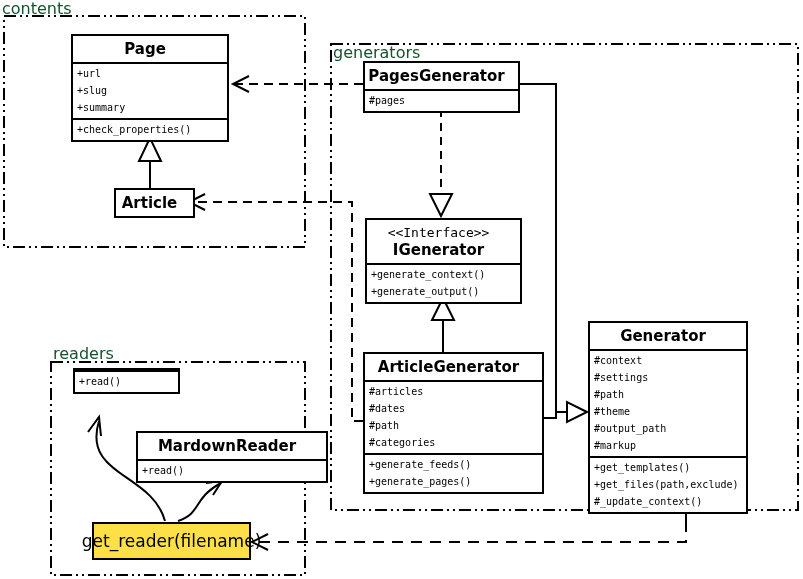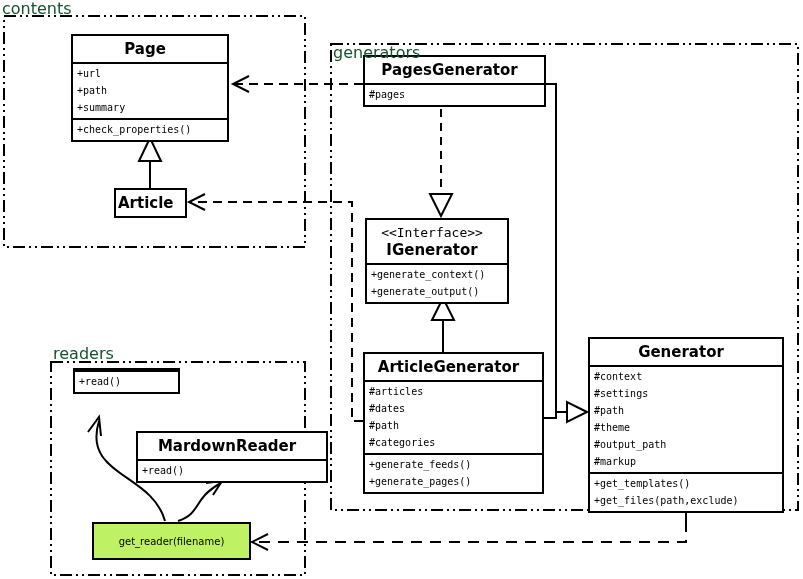--- a/index.html
+++ b/index.html
@@ -5,22 +5,22 @@
   html,body{margin:0;padding:0;background:#ffffff;}
   #canvas{position:relative;width:803px;height:579px;background:#ffffff;overflow:hidden;
           font-family:"DejaVu Sans",sans-serif;color:#000;}
   #edges{position:absolute;left:0;top:0;z-index:0;}
   .pkg-label{position:absolute;z-index:2;font-size:16px;line-height:15px;color:#14532d;background:transparent;}
   .uml-class{position:absolute;z-index:1;background:#fff;border:2px solid #000;box-sizing:border-box;}
   .uml-title{font-weight:bold;font-size:15px;line-height:19px;text-align:center;padding:4px 12px 3px 2px;white-space:nowrap;border-radius:13px;}
   .uml-stereo{font-family:"DejaVu Sans Mono",monospace;font-weight:normal;font-size:13px;line-height:16px;text-align:center;white-space:nowrap;}
   .uml-sec{border-top:2px solid #000;font-family:"DejaVu Sans Mono",monospace;font-size:10px;line-height:17px;padding:1px 21px 2px 4px;}
   .uml-sec div{white-space:pre;}
-  .fn-box{position:absolute;z-index:1;background:#bef264;border:2px solid #000;box-sizing:border-box;
-          display:flex;align-items:center;justify-content:center;font-size:10px;white-space:nowrap;}
+  .fn-box{position:absolute;z-index:1;background:#fde047;border:2px solid #000;box-sizing:border-box;
+          display:flex;align-items:center;justify-content:center;font-size:17px;white-space:nowrap;}
 </style>
 </head>
 <body>
 
 <div id="canvas">
 
   <svg id="edges" width="803" height="579" viewBox="0 0 803 579">
 
     <rect x="4" y="16" width="301" height="231" fill="none" stroke="#000" stroke-width="2" stroke-dasharray="12 4 2 4 2 4"></rect>
     <rect x="331" y="44" width="467" height="466" fill="none" stroke="#000" stroke-width="2" stroke-dasharray="12 4 2 4 2 4"></rect>
@@ -76,40 +76,40 @@
   </svg>
 
   <div class="pkg-label" style="left:2px;top:1px;">contents</div>
   <div class="pkg-label" style="left:333px;top:29px;margin-top:16px;">generators</div>
   <div class="pkg-label" style="left:53px;top:346px;">readers</div>
 
   <div class="uml-class" style="left:71px;top:34px;width:158px;">
     <div class="uml-title">Page</div>
     <div class="uml-sec">
       <div>+url</div>
-      <div>+path</div>
+      <div>+slug</div>
       <div>+summary</div>
     </div>
     <div class="uml-sec">
       <div>+check_properties()</div>
     </div>
   </div>
 
-  <div class="uml-class" style="left:114px;top:188px;width:73px;">
+  <div class="uml-class" style="left:114px;top:188px;width:81px;">
     <div class="uml-title">Article</div>
   </div>
 
-  <div class="uml-class" style="left:363px;top:55px;width:183px;">
+  <div class="uml-class" style="left:363px;top:61px;width:157px;">
     <div class="uml-title">PagesGenerator</div>
     <div class="uml-sec">
       <div>#pages</div>
     </div>
   </div>
 
-  <div class="uml-class" style="left:365px;top:218px;width:144px;">
+  <div class="uml-class" style="left:365px;top:218px;width:157px;">
     <div class="uml-title" style="padding-top:5px;">
       <div class="uml-stereo">&lt;&lt;Interface&gt;&gt;</div>
       <div>IGenerator</div>
     </div>
     <div class="uml-sec">
       <div>+generate_context()</div>
       <div>+generate_output()</div>
     </div>
   </div>
 
@@ -120,33 +120,34 @@
       <div>#dates</div>
       <div>#path</div>
       <div>#categories</div>
     </div>
     <div class="uml-sec">
       <div>+generate_feeds()</div>
       <div>+generate_pages()</div>
     </div>
   </div>
 
-  <div class="uml-class" style="left:588px;top:337px;width:196px;">
+  <div class="uml-class" style="left:588px;top:321px;width:160px;">
     <div class="uml-title">Generator</div>
     <div class="uml-sec">
       <div>#context</div>
       <div>#settings</div>
       <div>#path</div>
       <div>#theme</div>
       <div>#output_path</div>
       <div>#markup</div>
     </div>
     <div class="uml-sec">
       <div>+get_templates()</div>
       <div>+get_files(path,exclude)</div>
+      <div>#_update_context()</div>
     </div>
   </div>
 
   <div class="uml-class" style="left:73px;top:368px;width:107px;">
     <div class="uml-sec">
       <div>+read()</div>
     </div>
   </div>
 
   <div class="uml-class" style="left:136px;top:431px;width:192px;">

